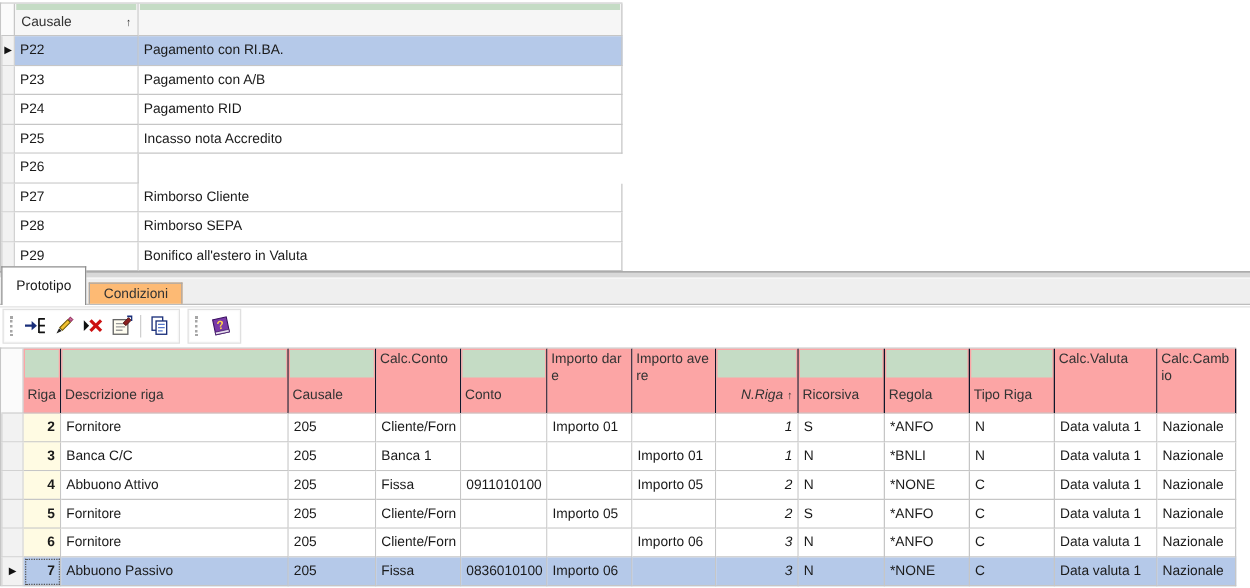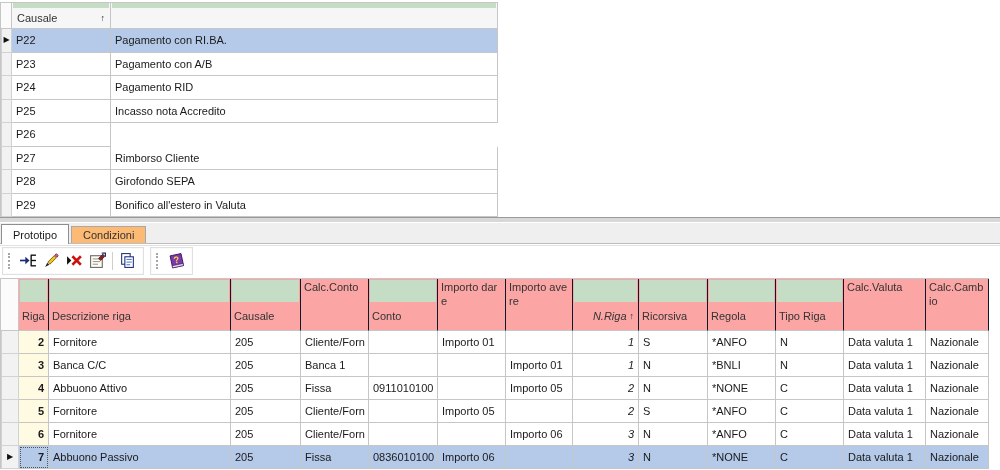--- a/index.html
+++ b/index.html
@@ -29,21 +29,21 @@
   .selrow .datac{background:var(--selection,#b5c9e9);}
 
   
   #splitter{position:absolute;top:217px;left:0;width:1000px;height:4px;background:#d8d8d8;
             border-top:1px solid #9a9a9a;border-bottom:1px solid #fff;}
 
   
   #tabstrip{position:absolute;top:223px;left:0;width:1000px;height:20px;background:#efefef;
             border-bottom:1px solid #bdbdbd;display:flex;align-items:flex-end;padding-left:1px;}
   .tab{box-sizing:border-box;padding:0 11px;display:flex;align-items:center;cursor:default;}
-  .tab.active{height:20px;background:#fff;border:1px solid #8e8e8e;border-bottom:none;z-index:2;margin-bottom:-1px;margin-top:36px;}
+  .tab.active{height:31px;background:#fff;border:1px solid #8e8e8e;border-bottom:none;z-index:2;margin-bottom:-1px;margin-top:36px;}
   .tab.inactive{height:17px;background:#fdba74;border:1px solid #a8a8a8;border-bottom:none;margin-left:2px;color:#333;}
 
   
   #toolbar{position:absolute;top:245px;left:0;width:1000px;height:30px;background:#fff;
            border-top:1px solid #e2e2e2;display:flex;align-items:center;gap:6px;padding-left:2px;box-sizing:border-box;}
   .tgroup{display:flex;align-items:center;height:26px;padding:0 4px;background:#fff;
           border:1px solid #e0e0e0;box-shadow:inset 0 0 0 1px #fafafa;}
   .grip{width:3px;height:16px;border-left:2px dotted #a6a6a6;margin:0 4px 0 1px;}
   .tbtn{width:23px;height:23px;display:flex;align-items:center;justify-content:center;}
   .tsep{width:1px;height:18px;background:#cfcfcf;margin:0 3px;}
@@ -127,21 +127,21 @@
       <div class="c g1a datac">P26</div>
     </div>
     <div class="row">
       <div class="c g1s selcol"></div>
       <div class="c g1a datac">P27</div>
       <div class="c g1b datac">Rimborso Cliente</div>
     </div>
     <div class="row">
       <div class="c g1s selcol"></div>
       <div class="c g1a datac">P28</div>
-      <div class="c g1b datac">Girofondo SEPA</div>
+      <div class="c g1b datac">Rimborso SEPA</div>
     </div>
     <div class="row">
       <div class="c g1s selcol"></div>
       <div class="c g1a datac">P29</div>
       <div class="c g1b datac">Bonifico all'estero in Valuta</div>
     </div>
   </div>
 
   <div id="splitter"></div>
 

